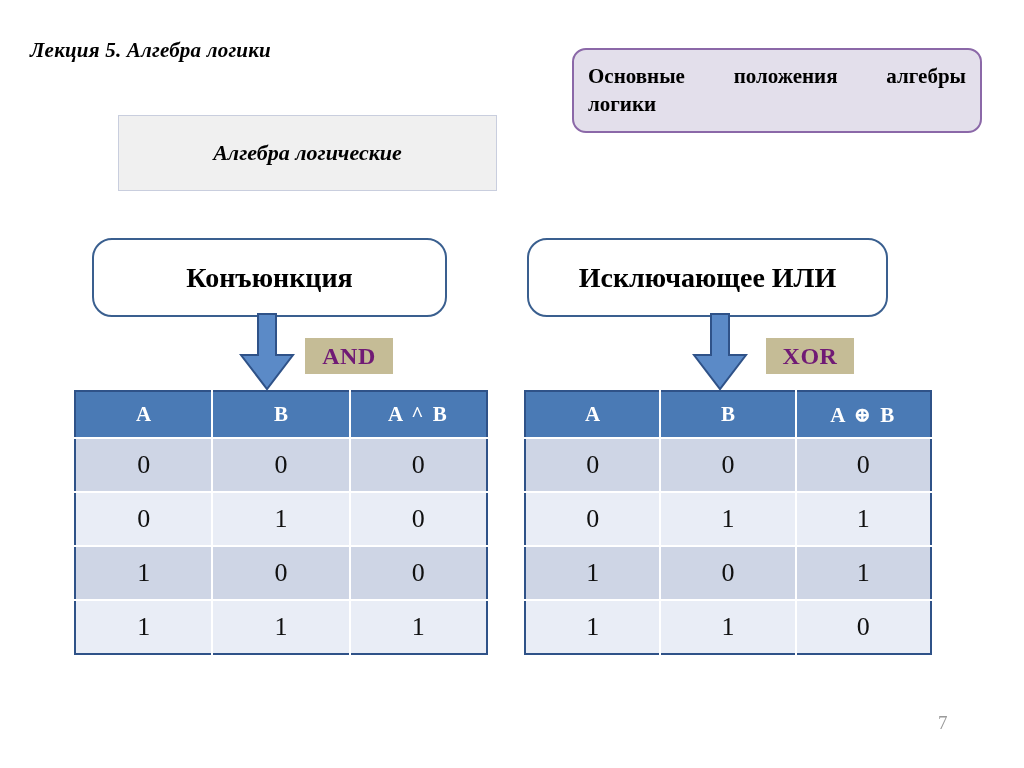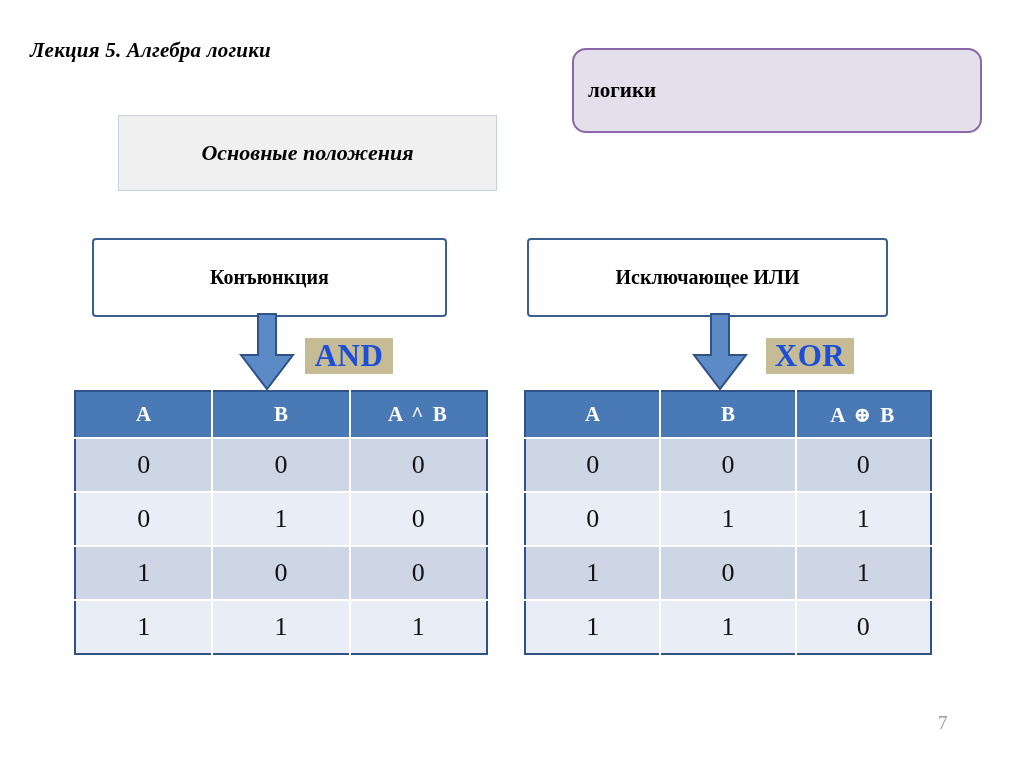--- a/index.html
+++ b/index.html
@@ -87,47 +87,47 @@
     width: 100%;
     text-align: left;
   }
 
   
   .op-box {
     position: absolute;
     height: 79px;
     background: #ffffff;
     border: 2.5px solid #3a5f8f;
-    border-radius: 4px;
-    box-sizing: border-box;
-    display: flex;
-    align-items: center;
-    justify-content: center;
-    font-weight: bold;
-    font-size: 20px;
+    border-radius: 20px;
+    box-sizing: border-box;
+    display: flex;
+    align-items: center;
+    justify-content: center;
+    font-weight: bold;
+    font-size: 28px;
   }
   #op-box-and  { left: 92px;  top: 238px; width: 355px; }
   #op-box-xor  { left: 527px; top: 238px; width: 361px; }
 
   
   .arrow {
     position: absolute;
     width: 56px;
     height: 78px;
   }
   #arrow-and { left: 239px; top: 313px; }
   #arrow-xor { left: 692px; top: 313px; }
 
   
   .kw-tag {
     position: absolute;
     background: #c5bc96;
-    color: #1d4ed8;
-    font-weight: bold;
-    font-size: 31px;
+    color: #701a75;
+    font-weight: bold;
+    font-size: 24px;
     display: flex;
     align-items: center;
     justify-content: center;
     letter-spacing: 0.5px;
   }
   #kw-and { left: 305px; top: 338px; width: 88px;  height: 36px; }
   #kw-xor { left: 766px; top: 338px; width: 88px; height: 36px; }
 
   
   .truth-table {
@@ -182,24 +182,25 @@
   }
 </style>
 </head>
 <body>
 
 <div id="slide">
 
   <div class="slide-title">Лекция 5. Алгебра логики</div>
 
   <div class="grey-box">
-    <span>Основные положения</span>
+    <span>Алгебра логические</span>
   </div>
 
   <div class="purple-box">
+    <span class="ln1">Основные положения алгебры</span>
     <span class="ln2">логики</span>
   </div>
 
   <div class="op-box" id="op-box-and">Конъюнкция</div>
 
   <div class="arrow" id="arrow-and">
     <svg width="56" height="78" viewBox="0 0 56 78" xmlns="http://www.w3.org/2000/svg">
       <polygon points="19,1 37,1 37,42 54,42 28,76 2,42 19,42" fill="#5b8ac7" stroke="#2f5288" stroke-width="2"></polygon>
     </svg>
   </div>

